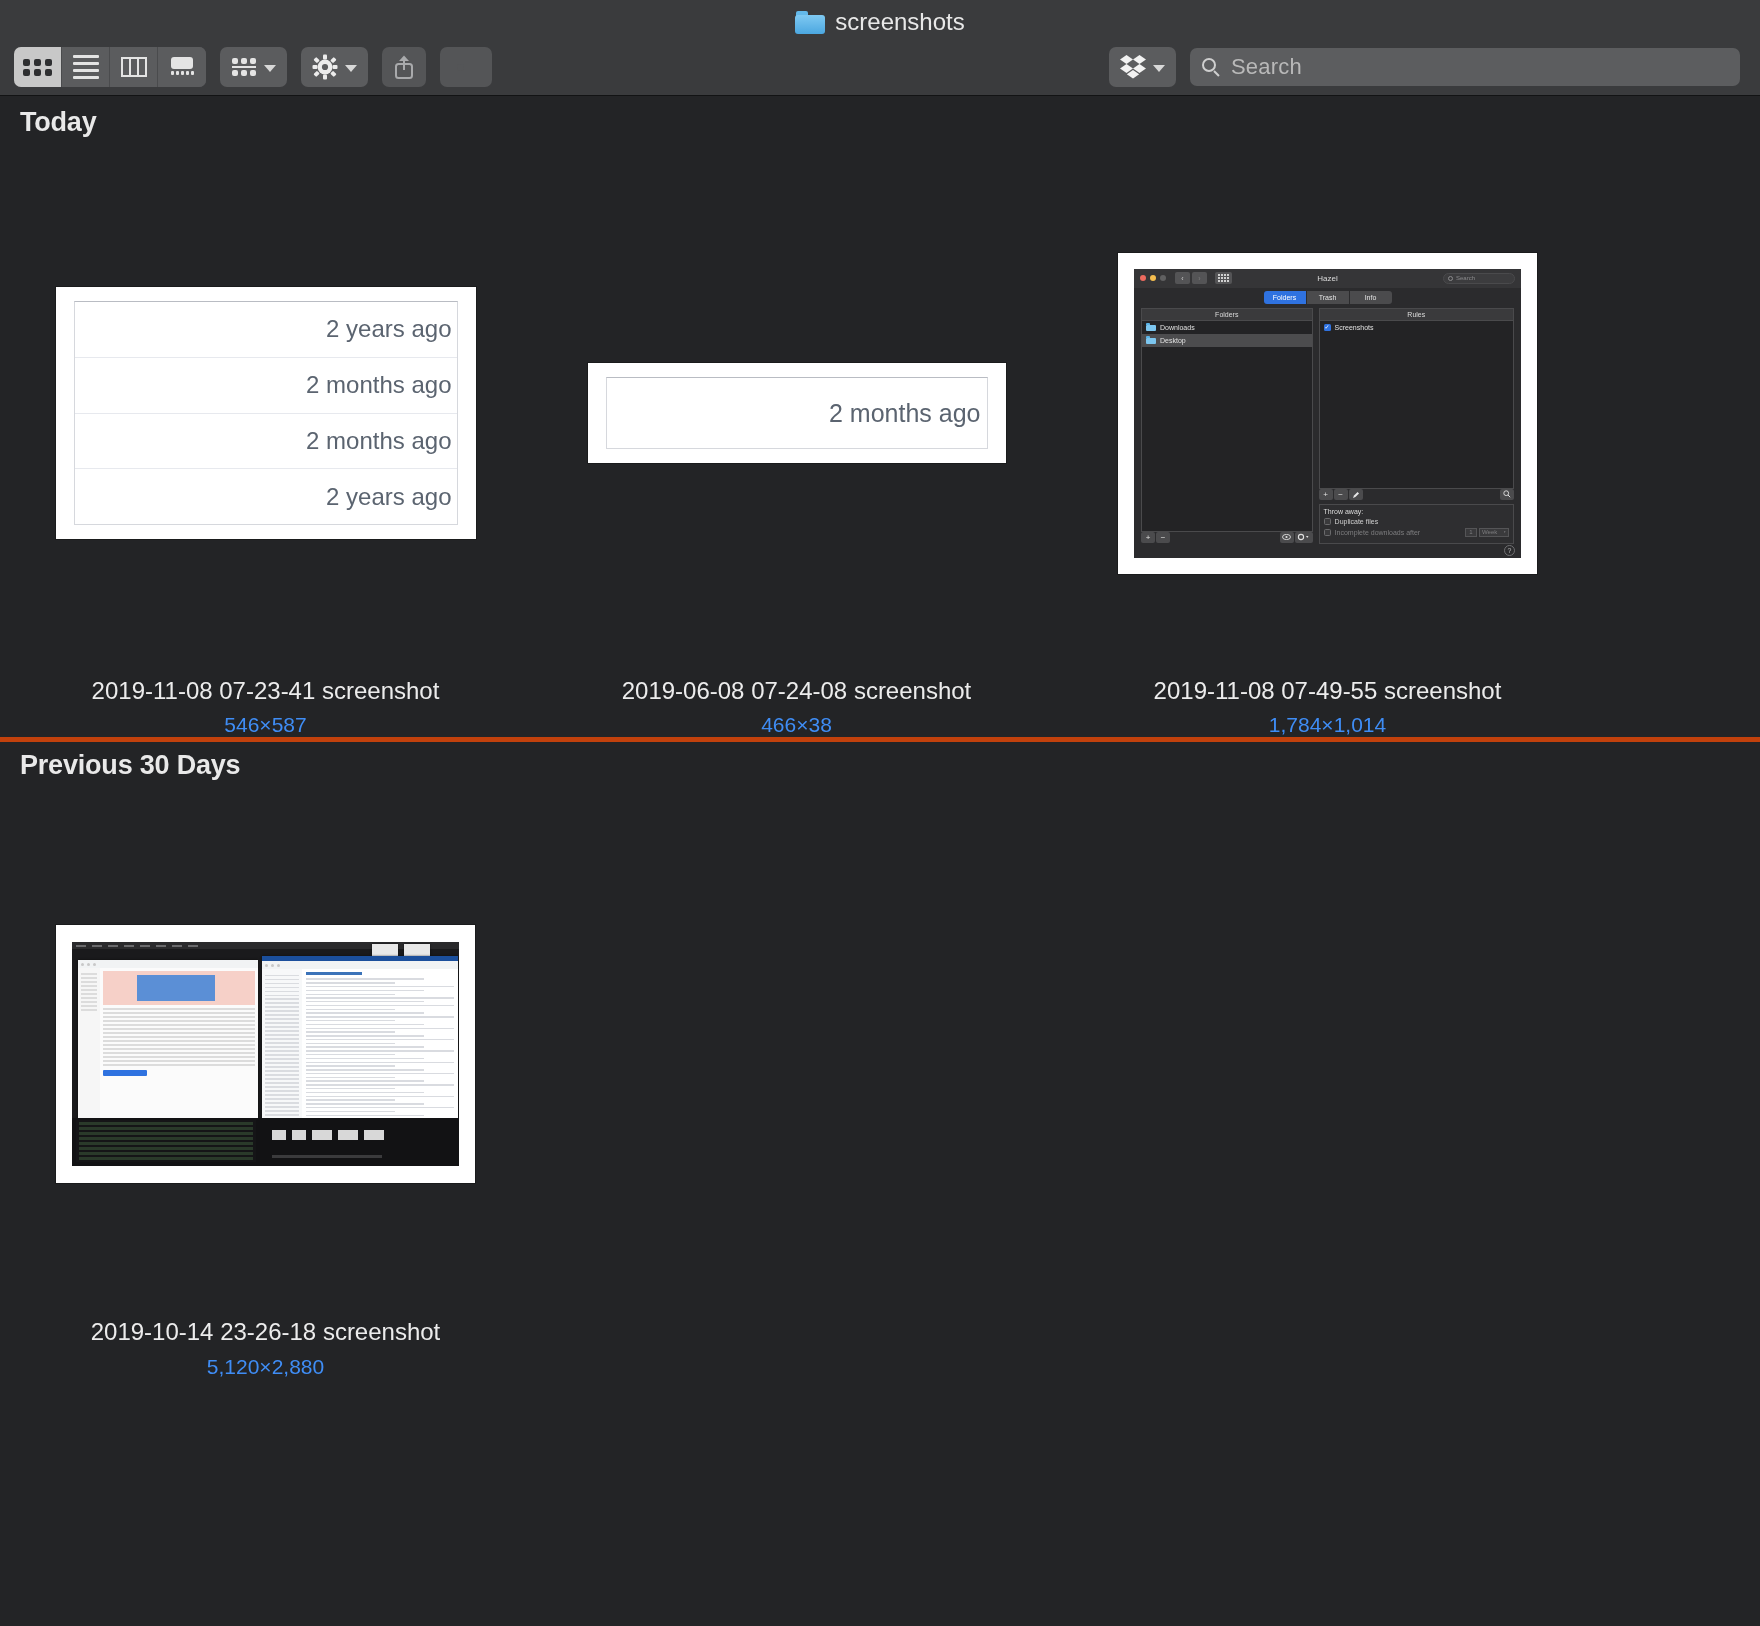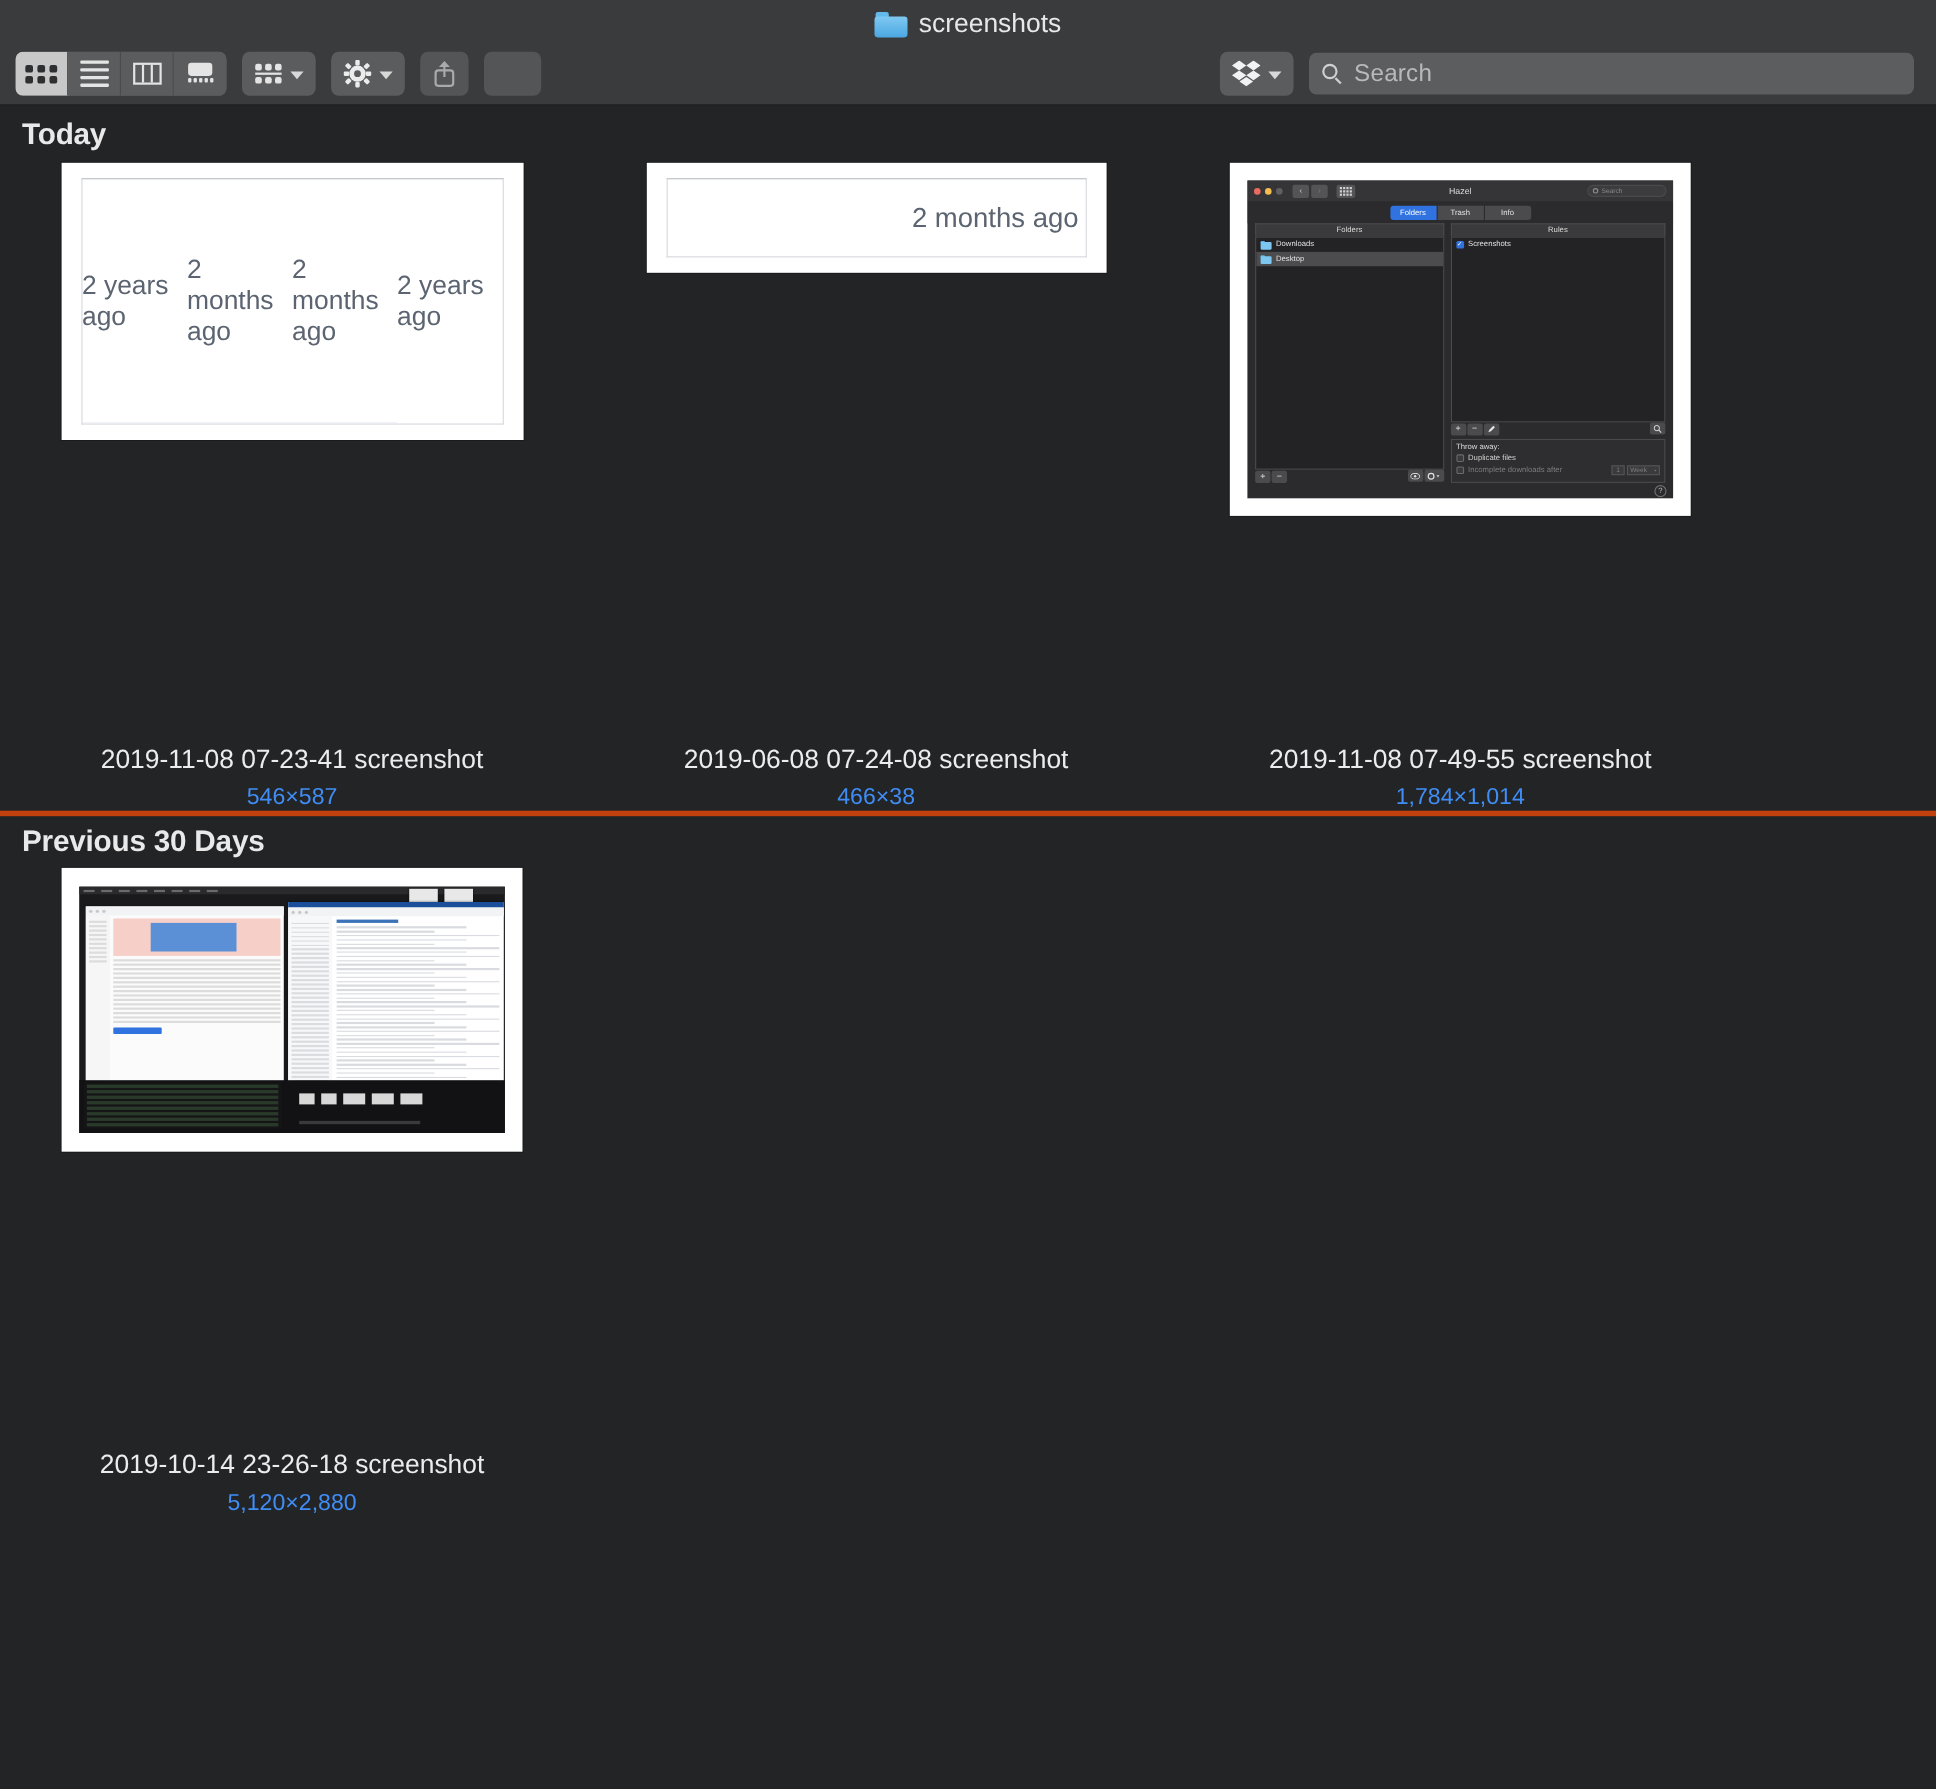--- a/index.html
+++ b/index.html
@@ -187,21 +187,21 @@
   }
   .cell {
     width: 531px;
     display: flex;
     flex-direction: column;
     align-items: center;
   }
   .thumb-wrap {
     height: 530px;
     width: 100%;
-    display: flex; justify-content: center;
+    display: flex; align-items: center; justify-content: center;
   }
   .filename {
     font-size: 24px;
     color: #ececec;
     text-align: center;
     line-height: 1.1;
   }
   .dims {
     font-size: 21px;
     color: #3f8df5;
@@ -213,21 +213,21 @@
   .shot-table {
     width: 420px; height: 252px;
     background: #ffffff;
     padding: 14px 18px 14px 18px;
     box-shadow: 0 0 0 1px rgba(0,0,0,0.25);
   }
   .shot-table .inner {
     width: 100%; height: 100%;
     border: 1px solid #d6d8dd;
     border-top: 1px solid #b9bcc3;
-    display: flex; flex-direction: row;
+    display: flex; flex-direction: column;
     overflow: hidden;
   }
   .shot-table .row {
     flex: 1;
     border-bottom: 1px solid #e7e9ee;
     display: flex; align-items: center; justify-content: flex-end;
     padding-right: 5px;
     font-size: 24px;
     color: #5b6470;
     font-family: "Liberation Sans", sans-serif;

